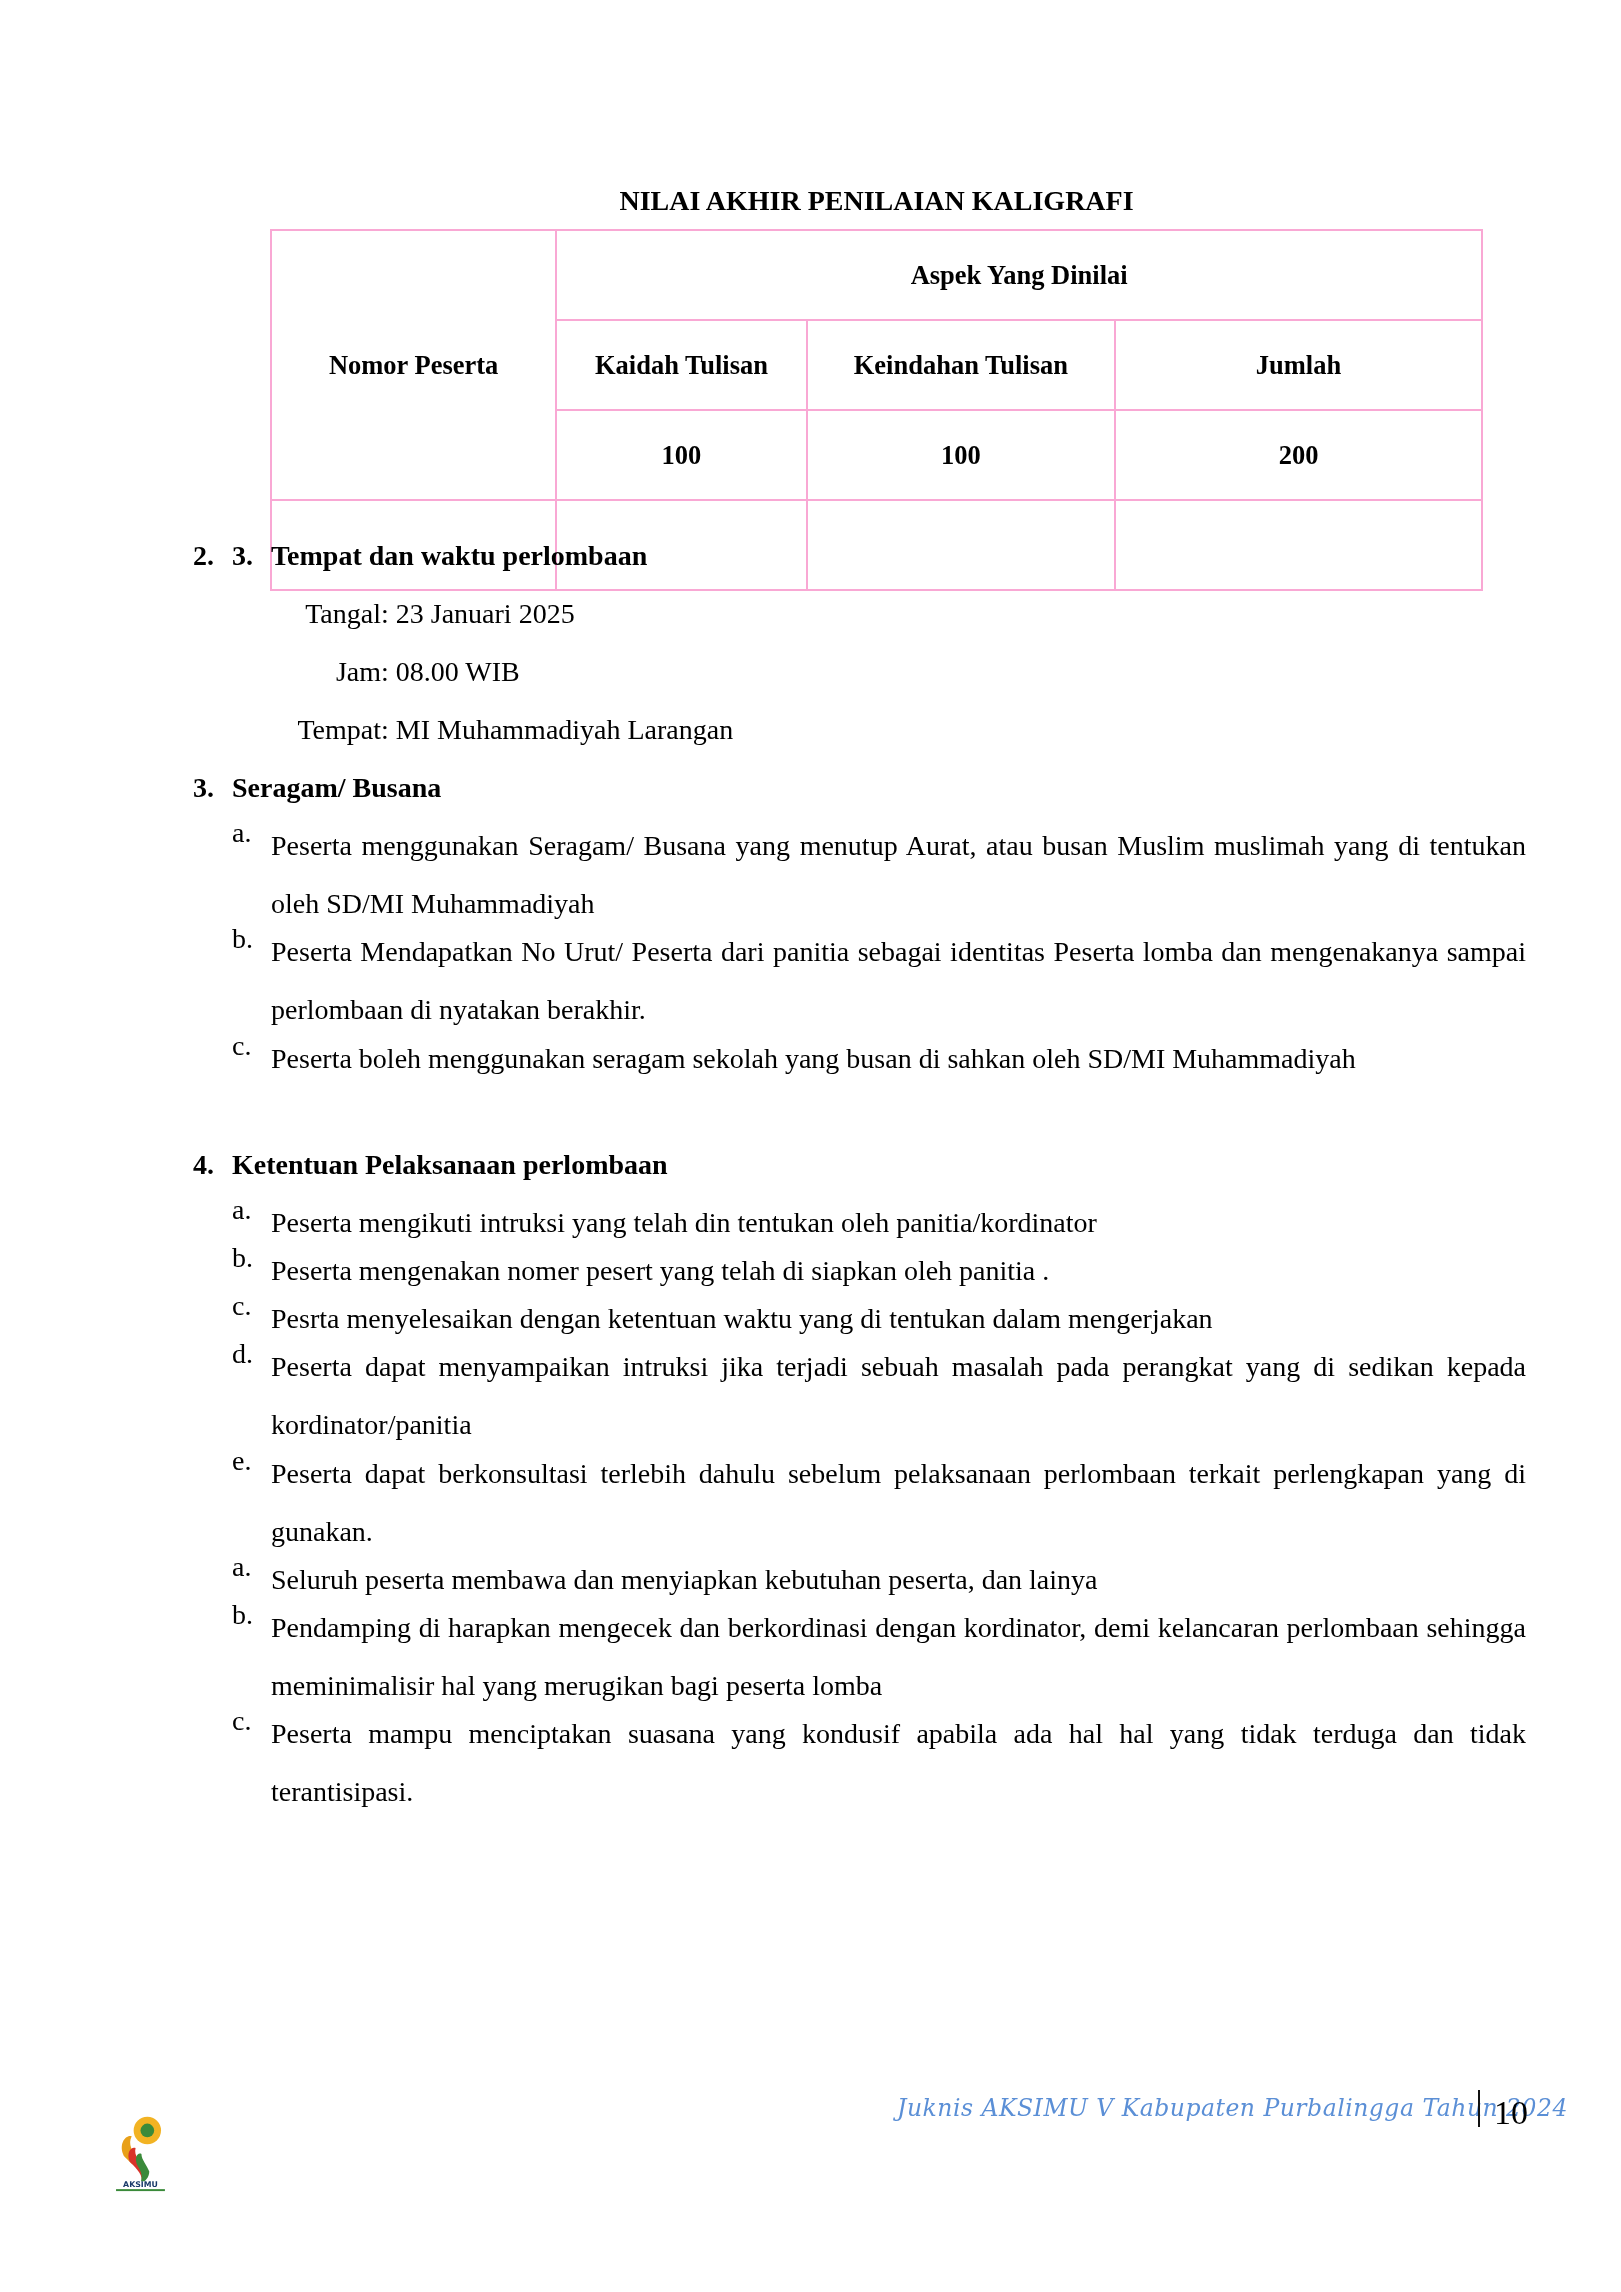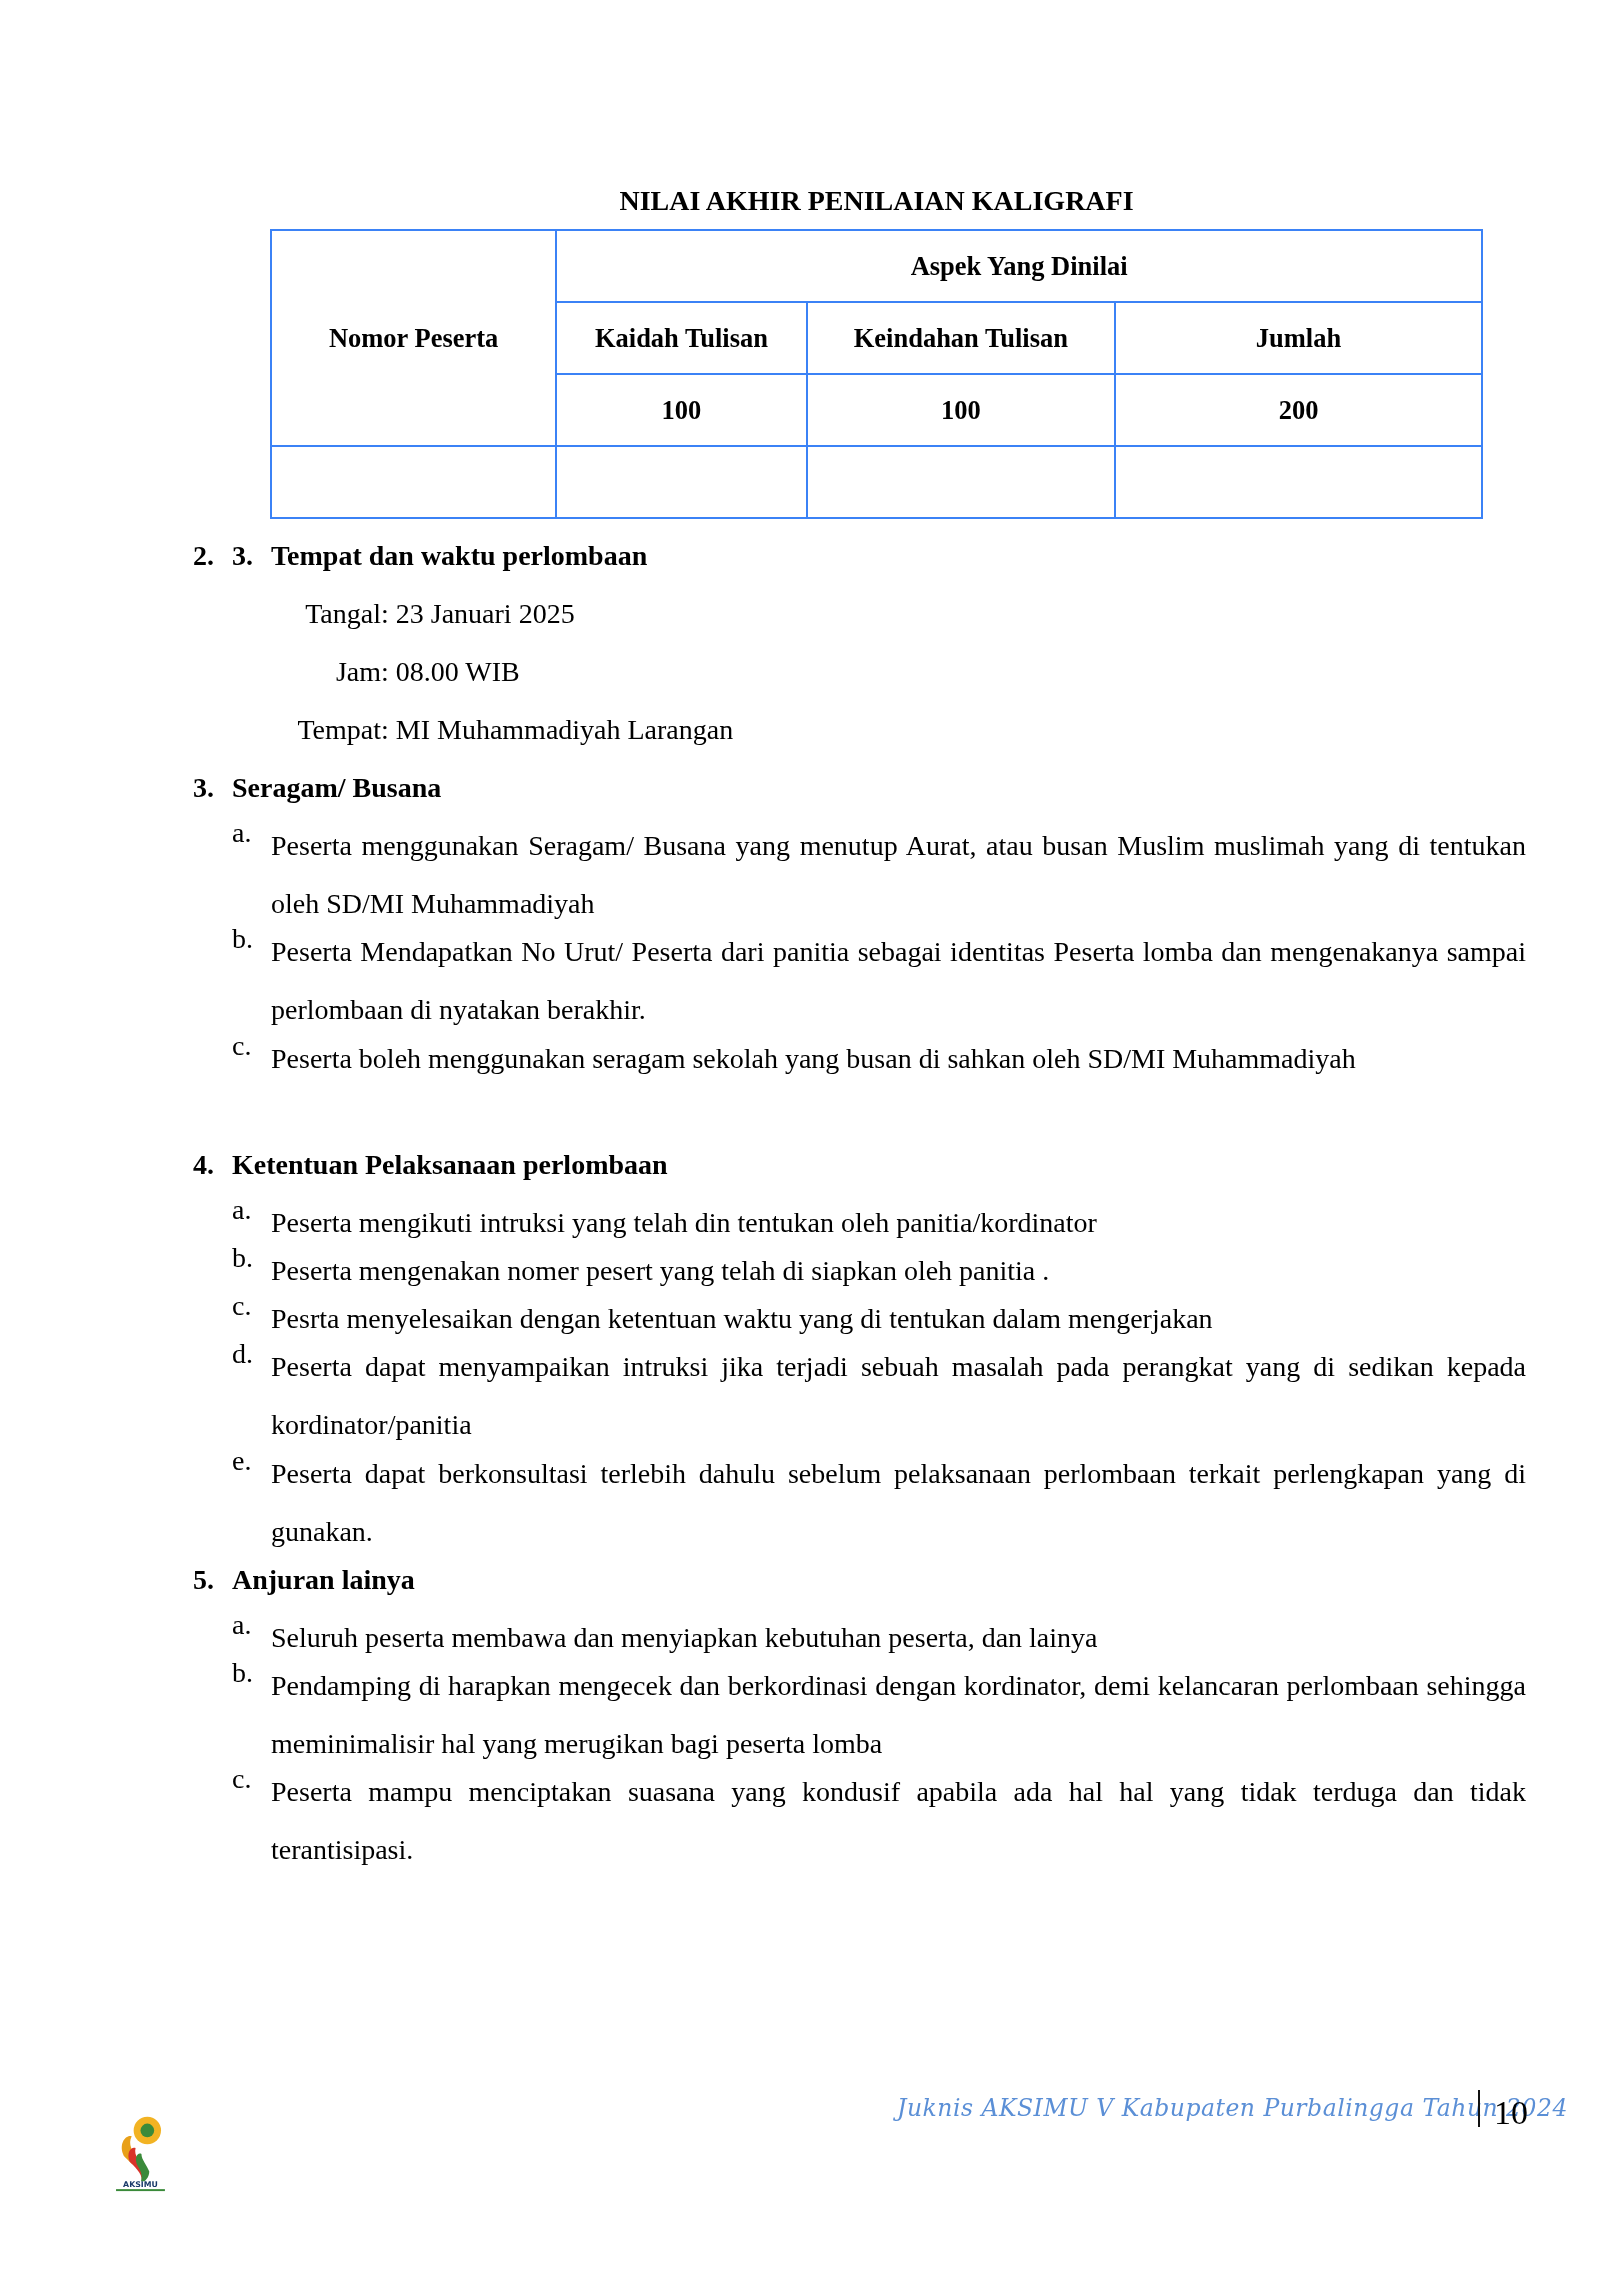--- a/index.html
+++ b/index.html
@@ -5,22 +5,22 @@
   html, body { margin: 0; padding: 0; background: #ffffff; }
   body { width: 1621px; height: 2293px; position: relative; overflow: hidden;
          font-family: "Liberation Serif", "DejaVu Serif", serif; color: #000; }
   .page { position: absolute; left: 0; top: 0; width: 1621px; height: 2293px; }
 
   .table-title { position: absolute; top: 183px; left: 270px; width: 1213px; text-align: center;
                  font-weight: bold; font-size: 28px; line-height: 35px; font-family: Liberation Serif, serif; }
 
   table.score { position: absolute; top: 229px; left: 270px; width: 1213px;
                 border-collapse: collapse; font-size: 26.5px; font-weight: bold; }
-  table.score td { border: 2px solid #3b82f6; text-align: center; vertical-align: middle;
-                   height: 54px; padding: 8px; }
+  table.score td { border: 2px solid #f9a8d4; text-align: center; vertical-align: middle;
+                   height: 54px; padding: 17px; }
   table.score col.c1 { width: 286px; }
   table.score col.c2 { width: 251px; }
   table.score col.c3 { width: 309px; }
   table.score col.c4 { width: 368px; }
 
   .content { position: absolute; left: 193px; top: 537px; width: 1333px; font-size: 28px; }
   .line { height: 58px; line-height: 37px; position: relative; }
   .sec-head { font-weight: bold; }
   .sec-num { display: inline-block; width: 39px; }
   .plain-indent { padding-left: 39px; }
@@ -121,23 +121,20 @@
     </div>
     <div class="item" style="height:116px">
       <span class="marker">d.</span>
       <span class="text">Peserta dapat menyampaikan intruksi jika terjadi sebuah masalah pada perangkat yang di sedikan kepada kordinator/panitia</span>
     </div>
     <div class="item" style="height:116px">
       <span class="marker">e.</span>
       <span class="text">Peserta dapat berkonsultasi terlebih dahulu sebelum pelaksanaan perlombaan terkait perlengkapan yang di gunakan.</span>
     </div>
 
-    <div class="line sec-head">
-      <span class="sec-num">5.</span><span>Anjuran lainya</span>
-    </div>
     <div class="item" style="height:58px">
       <span class="marker">a.</span>
       <span class="text">Seluruh peserta membawa dan menyiapkan kebutuhan peserta, dan lainya</span>
     </div>
     <div class="item" style="height:116px">
       <span class="marker">b.</span>
       <span class="text">Pendamping di harapkan mengecek dan berkordinasi dengan kordinator, demi kelancaran perlombaan sehingga meminimalisir hal yang merugikan bagi peserta lomba</span>
     </div>
     <div class="item" style="height:116px">
       <span class="marker">c.</span>

